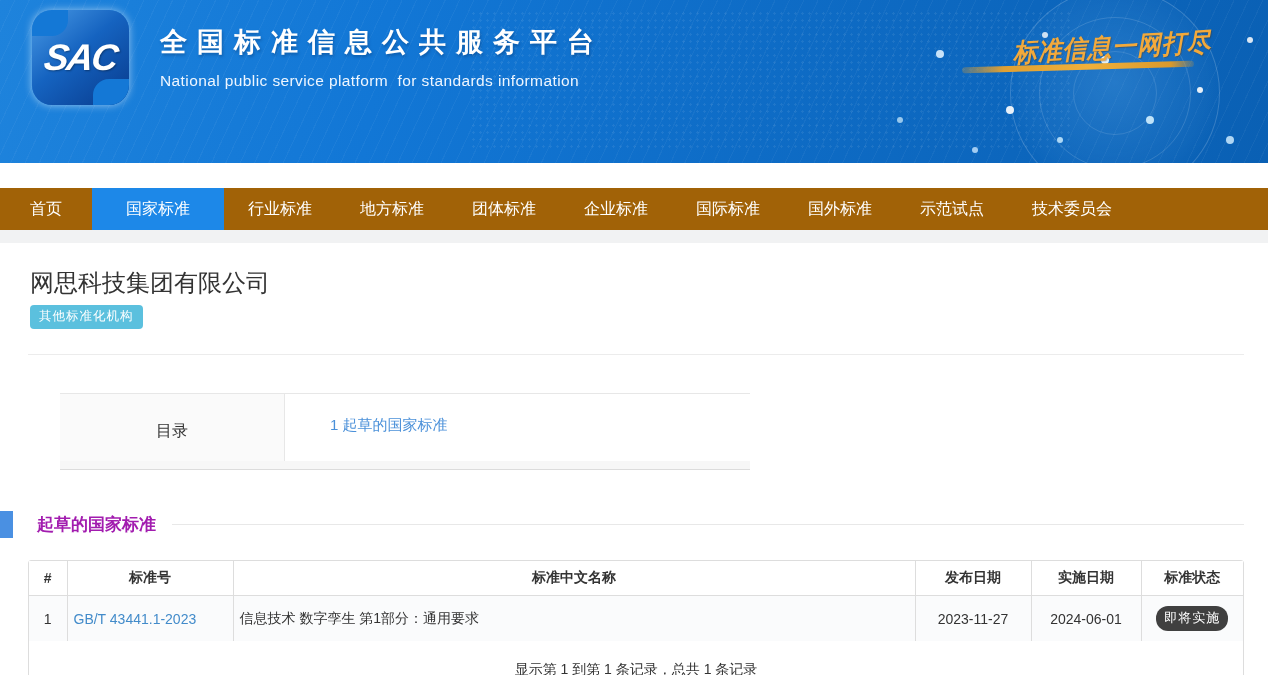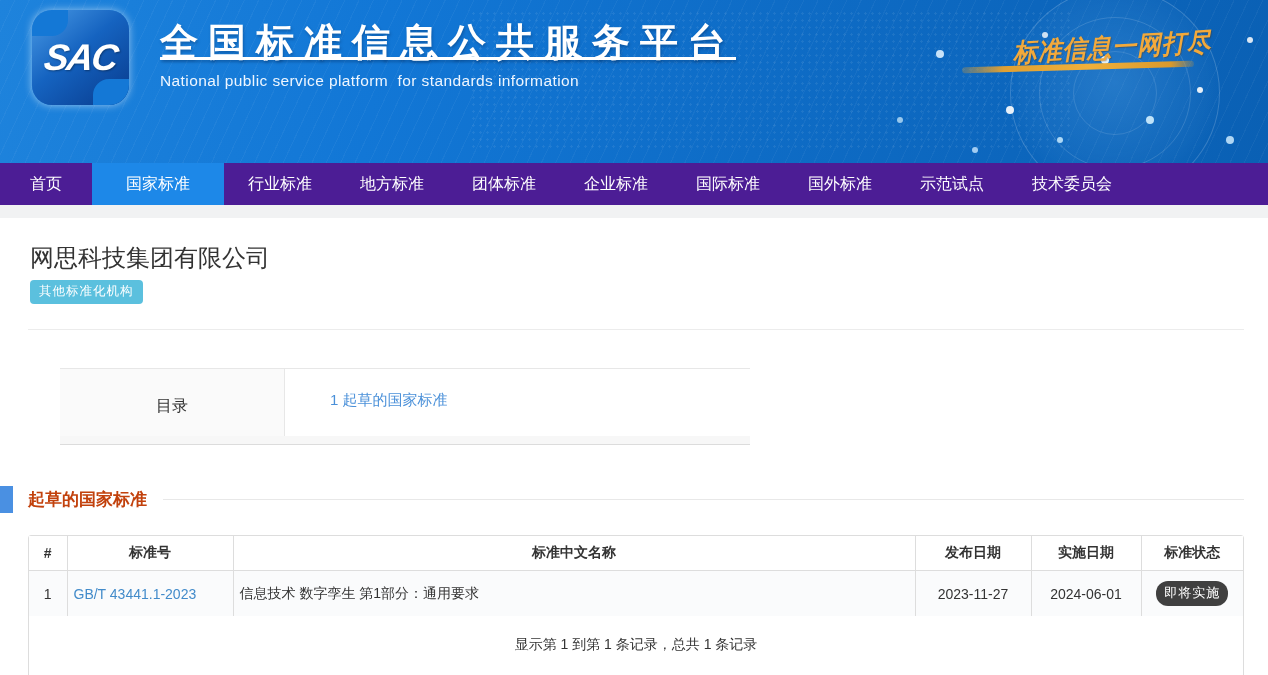--- a/index.html
+++ b/index.html
@@ -31,33 +31,33 @@
     background:linear-gradient(140deg,#4a9be6 0%,#1563c0 45%,#083a8c 100%);
     box-shadow:0 0 9px rgba(255,255,255,.55); }
   .logo .notch-tl, .logo .notch-br { position:absolute; width:36px; height:26px; background:#1478d6; }
   .logo .notch-tl { left:0; top:0; border-bottom-right-radius:16px; border-top-left-radius:20px; }
   .logo .notch-br { right:0; bottom:0; border-top-left-radius:16px; border-bottom-right-radius:20px; }
   .logo .logo-text { position:absolute; inset:0; display:flex; align-items:center; justify-content:center;
     color:#fff; font-weight:bold; font-style:italic; font-size:37px; letter-spacing:-2px;
     transform:skewX(-8deg); text-shadow:1px 1px 2px rgba(0,0,0,.35); }
 
   .titles { position:absolute; left:160px; top:19px; color:#fff; }
-  .banner-title { font-size:38px; font-weight:bold; letter-spacing:10px; line-height:46px;
-    text-shadow:1px 2px 3px rgba(0,40,90,.35);text-decoration:underline; }
+  .banner-title { font-size:27px; font-weight:bold; letter-spacing:10px; line-height:46px;
+    text-shadow:1px 2px 3px rgba(0,40,90,.35); }
   .banner-sub { margin-top:7px; font-size:15.5px; color:#eef6ff; white-space:pre; letter-spacing:.4px; }
 
   .slogan { position:absolute; left:1002px; top:30px; width:220px; text-align:center;
     color:#f2a93b; font-size:26px; font-weight:bold; font-style:italic; letter-spacing:1px;
     transform:scaleX(.92) rotate(-3deg); text-shadow:1px 1px 1px rgba(90,50,0,.35); white-space:nowrap; }
   .slogan-line { position:absolute; left:962px; top:64px; width:232px; height:6px; border-radius:3px;
     background:linear-gradient(90deg, rgba(217,156,46,.25), #e0a033 18%, #f0b03a 55%, #d9992c 90%, rgba(217,156,46,.2));
     transform:rotate(-1.6deg); }
 
   
-  .nav { width:1268px; height:42px; background:#4c1d95; display:flex; }
+  .nav { width:1268px; height:42px; background:#a16207; display:flex;margin-top:25px; }
   .nav-item { height:42px; line-height:42px; padding:0 24px; color:#fff; font-size:16px; cursor:pointer; white-space:nowrap; }
   .nav-item:first-child { padding:0 30px; }
   .nav-item.active { background:#1d88e8; padding:0 34px; }
 
   
   .gap-band { width:1268px; height:13px; background:#f1f2f3; }
   .main { background:#fff; }
 
   .org-name { margin:28px 28px 0 30px; font-size:24px; color:#333; line-height:24px; }
   .org-badge { display:inline-block; margin:10px 0 12px 30px; padding:3px 9px 4px; background:#5bc0de;
@@ -67,21 +67,21 @@
   .toc-box { position:relative; margin:38px 0 0 60px; width:690px; min-height:77px;
     border-top:1px solid #e7e7e7; border-bottom:1px solid #dcdcdc; display:flex; background:#fff; }
   .toc-label { width:225px; background:#fafafa; border-right:1px solid #e7e7e7;
     display:flex; align-items:center; justify-content:center; font-size:16px; color:#333; }
   .toc-body { flex:1; padding:22px 0 0 45px; }
   .toc-link { color:#4a90d9; font-size:15px; text-decoration:none; cursor:pointer; }
   .toc-strip { position:absolute; left:0; right:0; bottom:0; height:8px; background:#f7f7f7; }
 
   .section-head { margin-top:41px; display:flex; align-items:center; }
   .section-marker { width:13px; height:27px; background:#4a90e2; }
-  .section-title { margin-left:15px; font-size:17px; font-weight:bold; color:#c2410c; }
+  .section-title { margin-left:24px; font-size:17px; font-weight:bold; color:#a21caf; }
   .section-rule { flex:1; height:1px; background:#e8e8e8; margin:0 24px 0 16px; }
 
   .table-wrap { margin:22px 24px 0 28px; border:1px solid #ddd; border-radius:3px; background:#fff; }
   table.std { width:100%; border-collapse:collapse; border-style:hidden; table-layout:fixed; }
   table.std th, table.std td { border:1px solid #ddd; font-size:14px; color:#333; }
   table.std th { padding:8px 6px; font-weight:bold; text-align:center; background:#fff; }
   table.std td { padding:10px 6px; background:#fafbfc; }
   th.c-no, td.c-no { width:38px; text-align:center; }
   th.c-std, td.c-std { width:166px; text-align:left; padding-left:10px; }
   th.c-name, td.c-name { text-align:left; padding-left:10px; }

